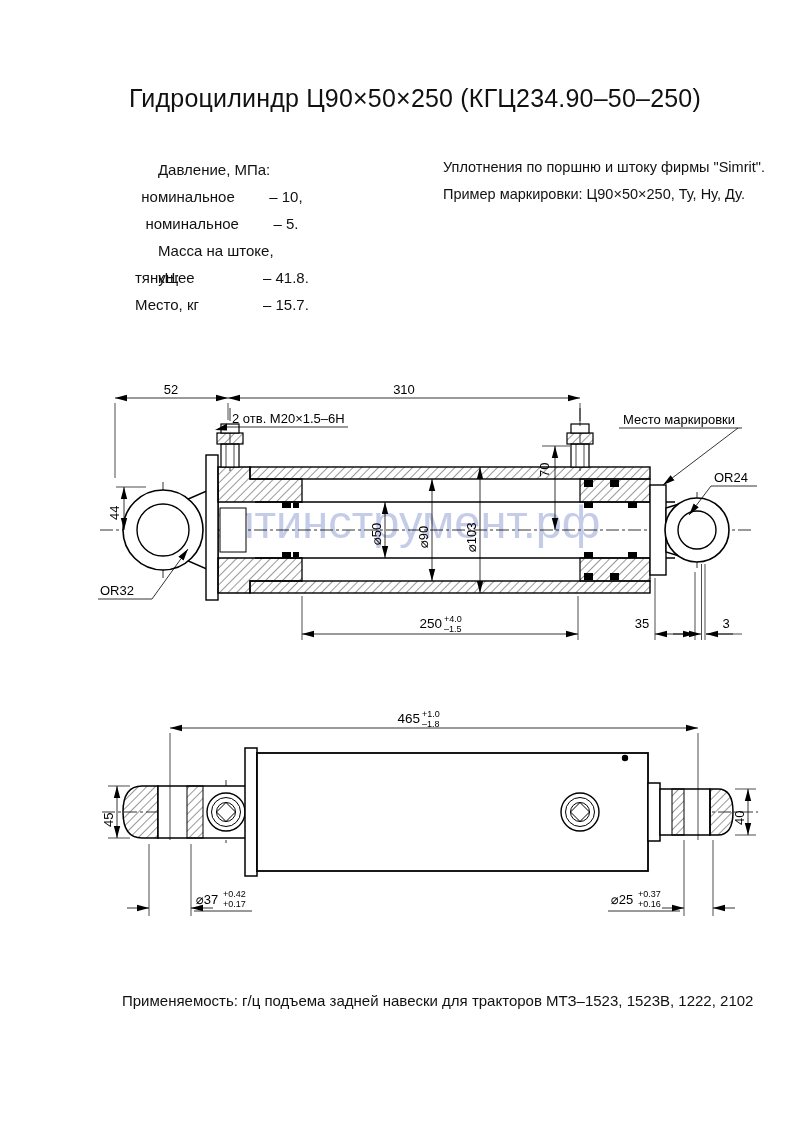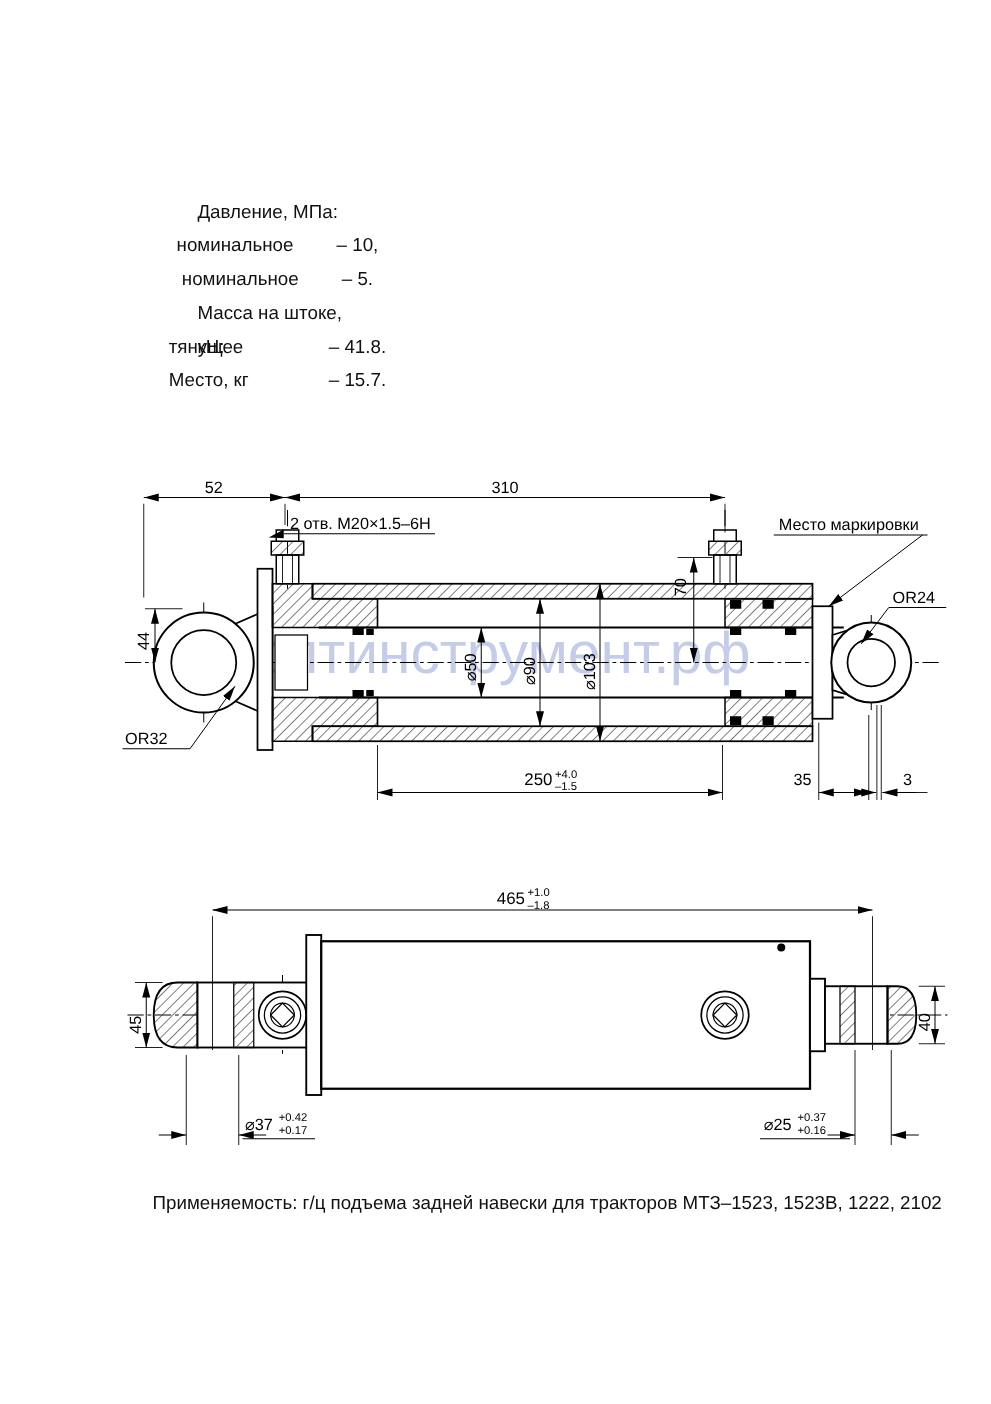--- a/index.html
+++ b/index.html
@@ -4,37 +4,38 @@
 <style>
   html,body{margin:0;padding:0;background:#fff;}
   .page{position:relative;width:793px;height:1123px;background:#fff;overflow:hidden;
         font-family:"Liberation Sans","DejaVu Sans",sans-serif;color:#111;}
   .title{position:absolute;left:129px;top:84px;font-size:25px;letter-spacing:.2px;white-space:nowrap;z-index:2;}
   .specs{position:absolute;left:135px;top:156px;font-size:15px;z-index:2;}
   .specs .row{display:flex;height:27px;line-height:27px;justify-content:center;}
   .specs .lab{width:128px;}
   .specs .val{white-space:nowrap;}
   .sealnote{position:absolute;left:443px;top:154px;font-size:14.5px;line-height:27px;z-index:2;white-space:nowrap;}
-  .apptext{position:absolute;left:122px;top:949px;font-size:15px;line-height:27px;z-index:2;white-space:nowrap;}
+  .apptext{position:absolute;left:122px;top:987px;font-size:15px;line-height:27px;z-index:2;white-space:nowrap;}
   .watermark{position:absolute;left:203px;top:494px;font-size:47px;letter-spacing:0;
              color:rgba(150,162,214,.55);z-index:0;white-space:nowrap;}
   .drw{position:absolute;z-index:1;}
   #drw1{left:90px;top:382px;}
   #drw2{left:90px;top:690px;}
   svg text{font-family:"Liberation Sans","DejaVu Sans",sans-serif;fill:#000;}
   .dim{font-size:13px;}
   .dimS{font-size:13.5px;}
   .tol{font-size:9px;}
   .ln{stroke:#000;}
 </style>
 </head>
 <body>
 
 <div class="page">
 
+  <div class="title">Гидроцилиндр Ц90×50×250 (КГЦ234.90–50–250)</div>
 
   <div class="specs">
     <div class="row">
         <span class="lab">Давление, МПа:</span>
         <span class="val"></span>
       </div>
     <div class="row">
         <span class="lab">номинальное</span>
         <span class="val">– 10,</span>
       </div>
@@ -49,20 +50,24 @@
     <div class="row">
         <span class="lab">тянущее</span>
         <span class="val">– 41.8.</span>
       </div>
     <div class="row">
         <span class="lab">Место, кг</span>
         <span class="val">– 15.7.</span>
       </div>
   </div>
 
+  <div class="sealnote">
+    <div>Уплотнения по поршню и штоку фирмы "Simrit".</div>
+    <div>Пример маркировки: Ц90×50×250, Ту, Ну, Ду.</div>
+  </div>
 
   <div class="watermark">оптинструмент.рф</div>
 
   <svg id="drw1" class="drw" width="680" height="280" viewBox="0 0 680 280">
     <defs>
       <pattern id="hatch1" width="6" height="6" patternUnits="userSpaceOnUse" patternTransform="rotate(45)">
         <line x1="0" y1="0" x2="0" y2="6" stroke="#333" stroke-width="1"></line>
       </pattern>
       <marker id="arr1" viewBox="0 0 12 8" refX="12" refY="4" markerWidth="12" markerHeight="8" orient="auto-start-reverse" markerUnits="userSpaceOnUse">
         <path d="M12,4 L0,0.8 L0,7.2 Z" fill="#000"></path>

